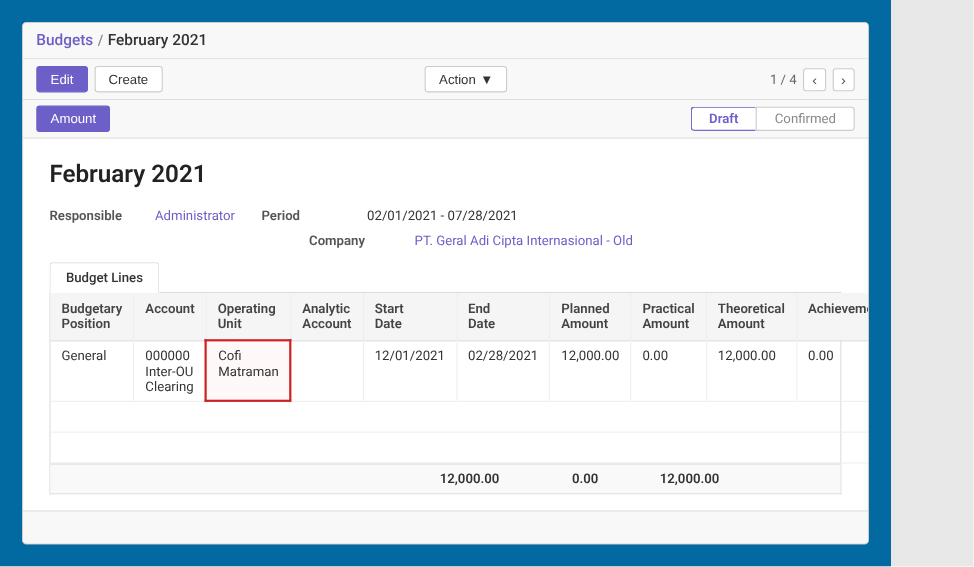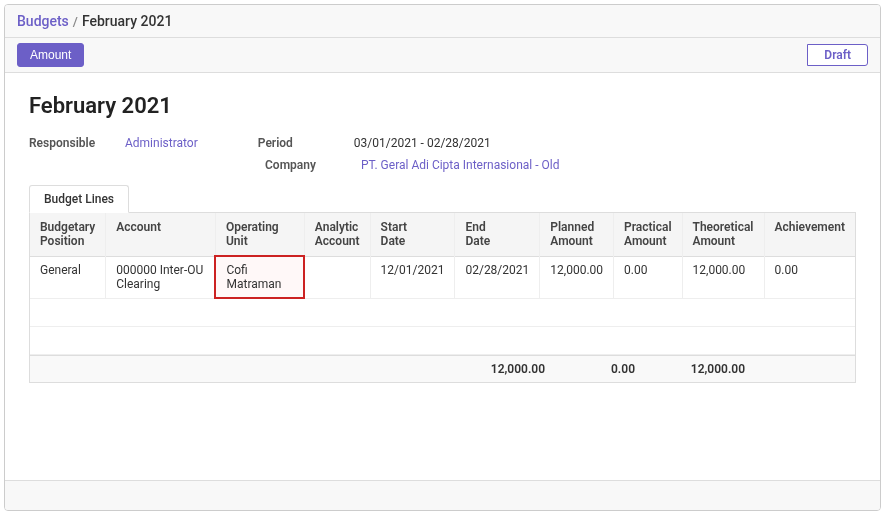--- a/index.html
+++ b/index.html
@@ -5,24 +5,24 @@
     * { box-sizing: border-box; margin: 0; padding: 0; }
     body {
       font-family: -apple-system, BlinkMacSystemFont, 'Segoe UI', Roboto, sans-serif;
       font-size: 13px;
       background: #e8e8e8;
       width: 885px;
       height: 515px;
       overflow: hidden;
     }
     .outer-wrapper {
-      width: 885px;
+      width: 810px;
       height: 515px;
-      background: #ffffff;
-      padding: 4px;
+      background: #0369a1;
+      padding: 20px;
     }
     .main-card {
       background: #fff;
       border: 1px solid #ccc;
       border-radius: 4px;
       width: 100%;
       height: 100%;
       display: flex;
       flex-direction: column;
       overflow: hidden;
@@ -156,21 +156,21 @@
     .record-title {
       font-size: 22px;
       font-weight: 600;
       color: #222;
       margin-bottom: 18px;
     }
     .form-row {
       display: flex;
       align-items: flex-start;
       margin-bottom: 8px;
-      gap: 60px;
+      gap: 24px;
     }
     .form-field {
       display: flex;
       align-items: center;
       gap: 16px;
     }
     .field-label {
       font-size: 12px;
       font-weight: 600;
       color: #555;
@@ -282,40 +282,56 @@
   <div class="main-card">
 
     <div class="top-bar">
       <div class="breadcrumb">
         <a class="breadcrumb-link">Budgets</a>
         <span class="breadcrumb-sep">/</span>
         <span class="breadcrumb-current">February 2021</span>
       </div>
     </div>
 
+    <div class="action-bar">
+      <button class="btn btn-primary">Edit</button>
+      <button class="btn">Create</button>
+      <div class="spacer"></div>
+      <button class="btn btn-action">
+        <span>Action</span>
+        <span>▼</span>
+      </button>
+      <div class="spacer"></div>
+      <div class="pagination">
+        <span>1 / 4</span>
+        <button class="nav-btn">‹</button>
+        <button class="nav-btn">›</button>
+      </div>
+    </div>
 
     <div class="status-bar">
       <button class="btn-confirm">Amount</button>
       <div class="spacer"></div>
       <div class="status-steps">
         <div class="status-step active">Draft</div>
+        <div class="status-step">Confirmed</div>
       </div>
     </div>
 
     <div class="content-area">
       <div class="record-title">February 2021</div>
 
       <div class="form-row">
         <div class="form-field">
           <span class="field-label">Responsible</span>
           <span class="field-value">Administrator</span>
         </div>
         <div class="form-field">
           <span class="field-label">Period</span>
-          <span class="field-value-plain">03/01/2021 - 02/28/2021</span>
+          <span class="field-value-plain">02/01/2021 - 07/28/2021</span>
         </div>
       </div>
       <div class="form-row" style="padding-left: 236px;">
 
         <div class="form-field" style="margin-left: 0px; justify-content: flex-end;">
           <span class="field-label">Company</span>
           <span class="field-value">PT. Geral Adi Cipta Internasional - Old</span>
         </div>
       </div>
 

